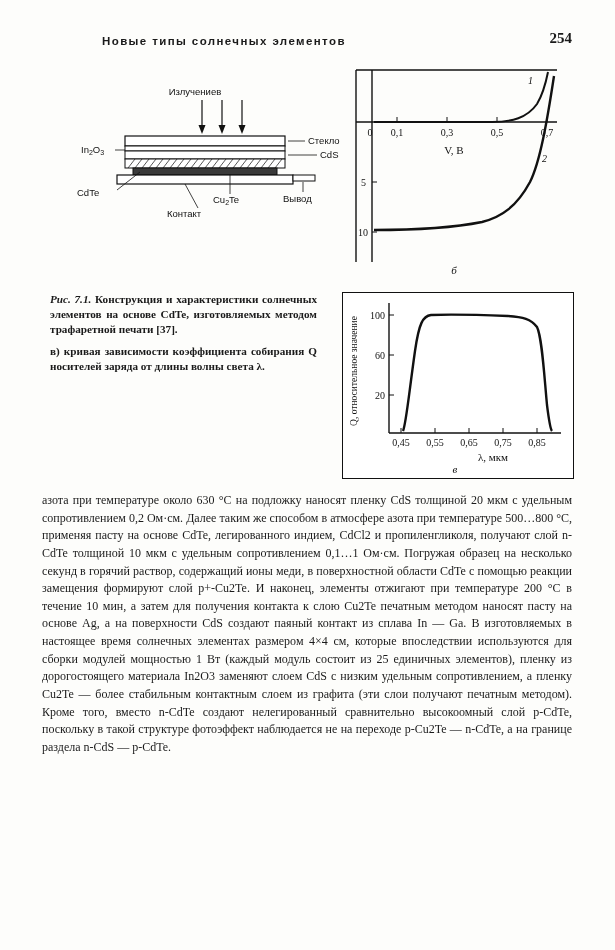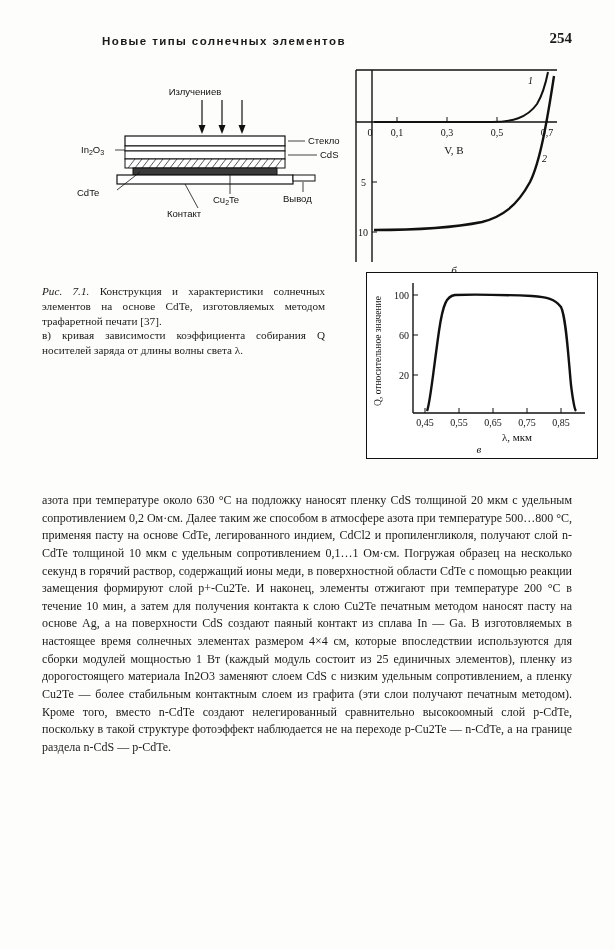--- a/index.html
+++ b/index.html
@@ -64,43 +64,43 @@
     position: absolute;
     left: 0px;
     top: 222px;
     width: 283px;
     font-size: 11.2px;
     line-height: 1.32;
     text-align: justify;
     font-family: "Liberation Serif", serif;
   }
   .caption p {
-    margin: 0;
+    margin: 8px;
+    font-weight: bold;
   }
   .caption .subcap {
     margin-top: 4px;
   }
   .italic { font-style: italic; }
   
   .graph-iv {
     position: absolute;
     left: 300px;
     top: 0px;
     width: 230px;
     height: 215px;
   }
   .graph-q {
     position: absolute;
     left: 300px;
-    top: 210px;
+    top: 230px;
     width: 230px;
     height: 185px;
     border: 1.4px solid #111;
     background: #fff;
-    margin-left: 24px;
   }
   
   .body-text {
     position: absolute;
     left: 42px;
     top: 492px;
     width: 530px;
     font-size: 12px;
     line-height: 1.47;
     text-align: justify;

